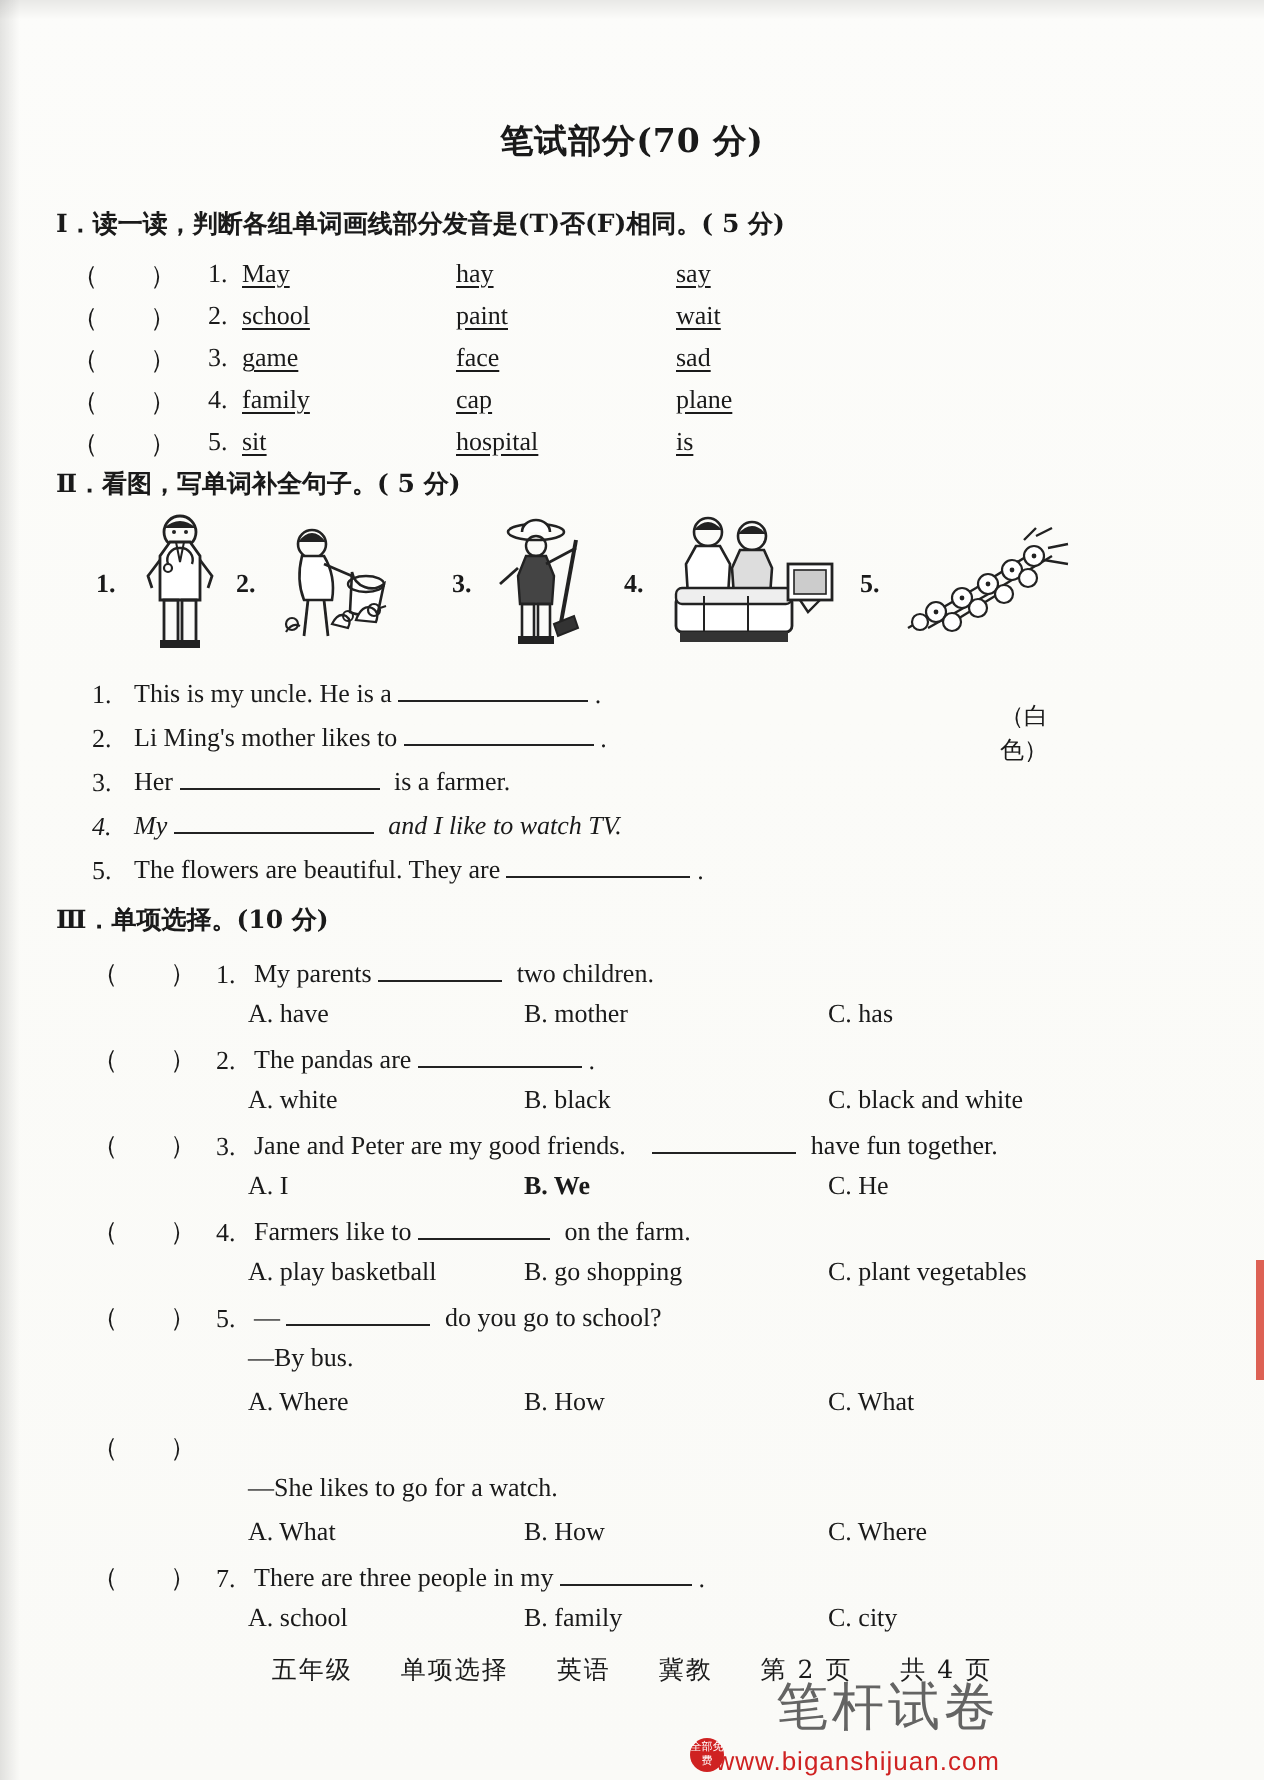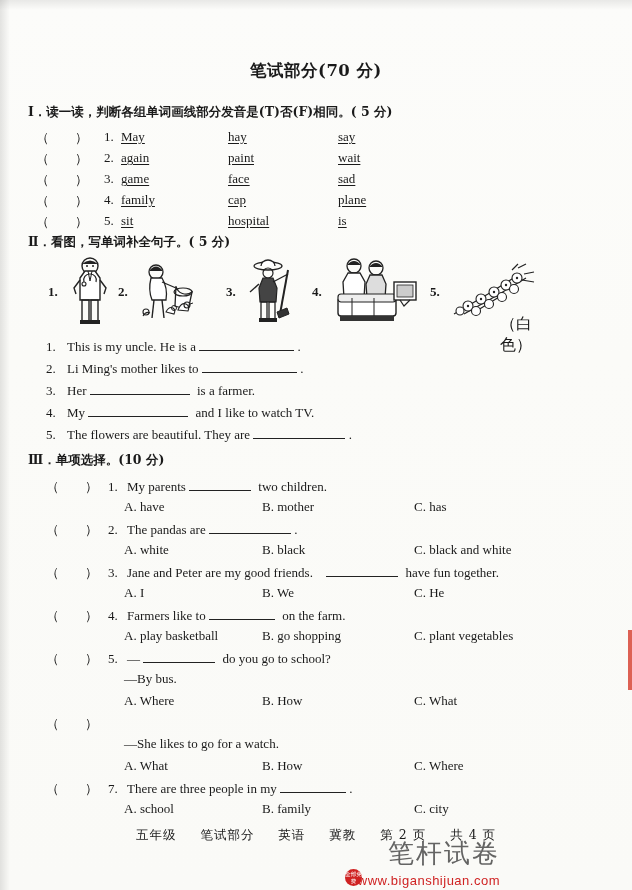--- a/index.html
+++ b/index.html
@@ -82,22 +82,23 @@
     position: absolute;
     overflow: visible;
   }
   .picnum {
     position: absolute;
     font-size: 13px;
     font-weight: bold;
   }
   .whitelabel {
     position: absolute;
-    font-size: 16px;
+    font-size: 12px;
     font-family: "DejaVu Serif", serif;
+    margin-top: 36px;
   }
 
   
   .footer {
     position: absolute;
     bottom: 62px;
     left: 0;
     width: 632px;
     text-align: center;
     font-family: "DejaVu Serif", serif;
@@ -182,21 +183,21 @@
     </div>
     <div class="sec1-row" style="top:113px; left:104px;">1.</div>
     <div class="sec1-row underline-word" style="top:113px; left:121px;">May</div>
     <div class="sec1-row underline-word" style="top:113px; left:228px;">hay</div>
     <div class="sec1-row underline-word" style="top:113px; left:338px;">say</div>
 
     <div class="sec1-row" style="top:134px; left:36px;">
       <span class="paren">（　　）</span>
     </div>
     <div class="sec1-row" style="top:134px; left:104px;">2.</div>
-    <div class="sec1-row underline-word" style="top:134px; left:121px;">again</div>
+    <div class="sec1-row underline-word" style="top:134px; left:121px;">school</div>
     <div class="sec1-row underline-word" style="top:134px; left:228px;">paint</div>
     <div class="sec1-row underline-word" style="top:134px; left:338px;">wait</div>
 
     <div class="sec1-row" style="top:155px; left:36px;">
       <span class="paren">（　　）</span>
     </div>
     <div class="sec1-row" style="top:155px; left:104px;">3.</div>
     <div class="sec1-row underline-word" style="top:155px; left:121px;">game</div>
     <div class="sec1-row underline-word" style="top:155px; left:228px;">face</div>
     <div class="sec1-row underline-word" style="top:155px; left:338px;">sad</div>
@@ -344,21 +345,21 @@
       <span>.</span>
     </div>
 
     <div class="para" style="top:366px; left:46px;">
       <span>3.</span>
       <span style="margin-left:8px;">Her</span>
       <span class="blank" style="width:100px;"></span>
       <span style="margin-left:4px;">is a farmer.</span>
     </div>
 
-    <div class="para" style="top:388px; left:46px;">
+    <div class="para" style="top:388px; left:46px;font-style:italic;">
       <span>4.</span>
       <span style="margin-left:8px;">My</span>
       <span class="blank" style="width:100px;"></span>
       <span style="margin-left:4px;">and I like to watch TV.</span>
     </div>
 
     <div class="para" style="top:410px; left:46px;">
       <span>5.</span>
       <span style="margin-left:8px;">The flowers are beautiful.  They are</span>
       <span class="blank" style="width:92px;"></span>
@@ -390,21 +391,21 @@
     <div class="para" style="top:526px; left:414px;">C. black and white</div>
 
     <div class="para" style="top:548px; left:46px;">（　　）</div>
     <div class="para" style="top:548px; left:108px;">
       <span>3.</span>
       <span style="margin-left:6px;text-align:center;">Jane and Peter are my good friends.</span>
       <span class="blank" style="width:72px; margin-left:10px;"></span>
       <span style="margin-left:4px;">have fun together.</span>
     </div>
     <div class="para" style="top:569px; left:124px;font-family:Liberation Serif, serif;">A. I</div>
-    <div class="para" style="top:569px; left:262px;">B. We</div>
+    <div class="para" style="top:569px; left:262px;font-weight:bold;">B. We</div>
     <div class="para" style="top:569px; left:414px;">C. He</div>
 
     <div class="para" style="top:591px; left:46px;">（　　）</div>
     <div class="para" style="top:591px; left:108px;">
       <span>4.</span>
       <span style="margin-left:6px;">Farmers like to</span>
       <span class="blank" style="width:66px;"></span>
       <span style="margin-left:4px;">on the farm.</span>
     </div>
     <div class="para" style="top:612px; left:124px;">A. play basketball</div>
@@ -436,21 +437,21 @@
       <span class="blank" style="width:66px;"></span>
       <span>.</span>
     </div>
     <div class="para" style="top:785px; left:124px;">A. school</div>
     <div class="para" style="top:785px; left:262px;">B. family</div>
     <div class="para" style="top:785px; left:414px;text-align:center;">C. city</div>
 
     <div class="footer">
       <span>五年级</span>
       <span style="display:inline-block;width:14px;"></span>
-      <span>笔试部分</span>
+      <span>单项选择</span>
       <span style="display:inline-block;width:14px;"></span>
       <span>英语</span>
       <span style="display:inline-block;width:14px;"></span>
       <span>冀教</span>
       <span style="display:inline-block;width:14px;"></span>
       <span>第 2 页</span>
       <span style="display:inline-block;width:14px;"></span>
       <span>共 4 页</span>
     </div>
 

